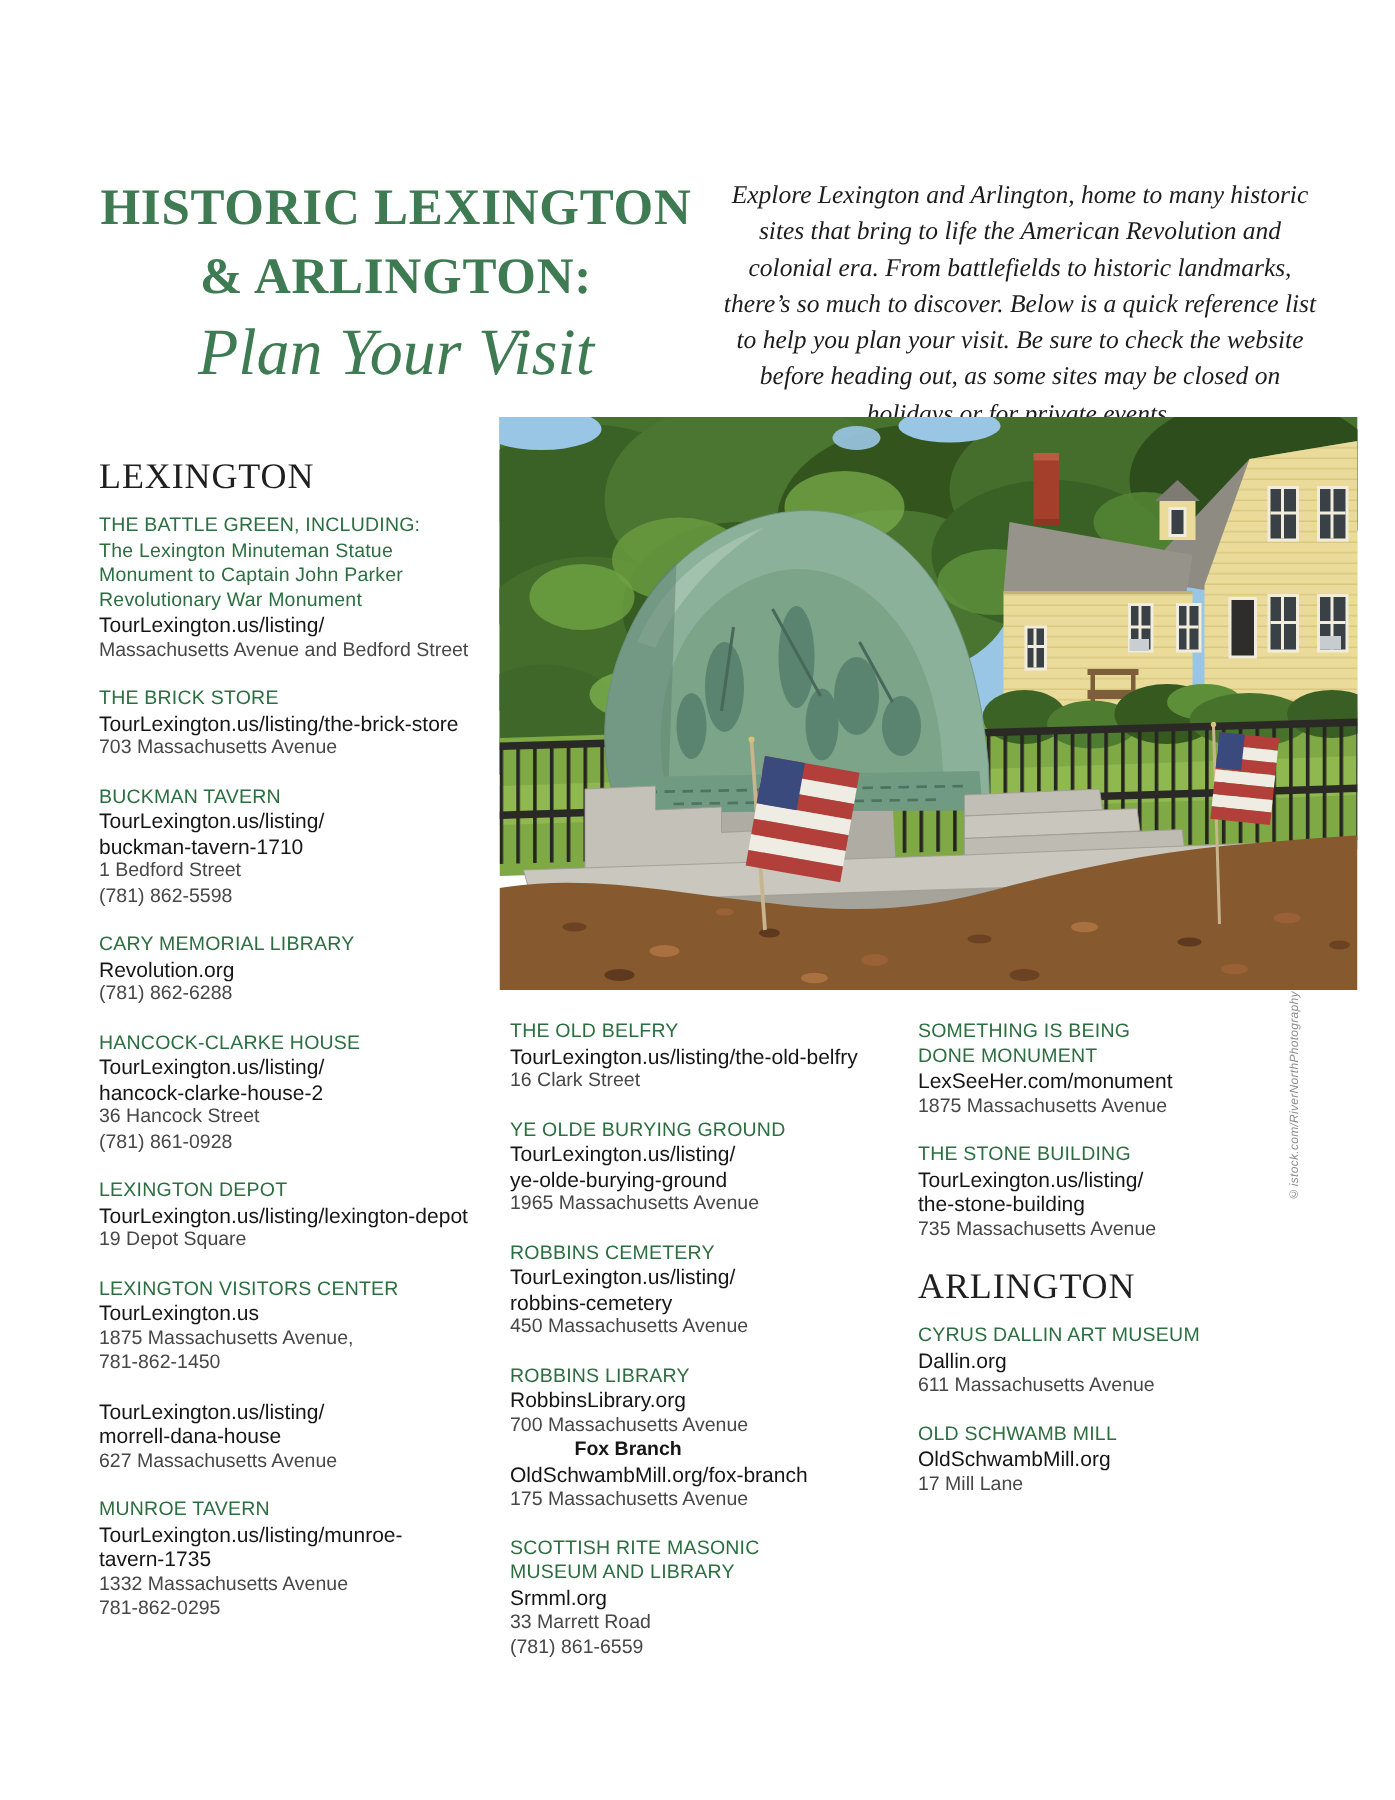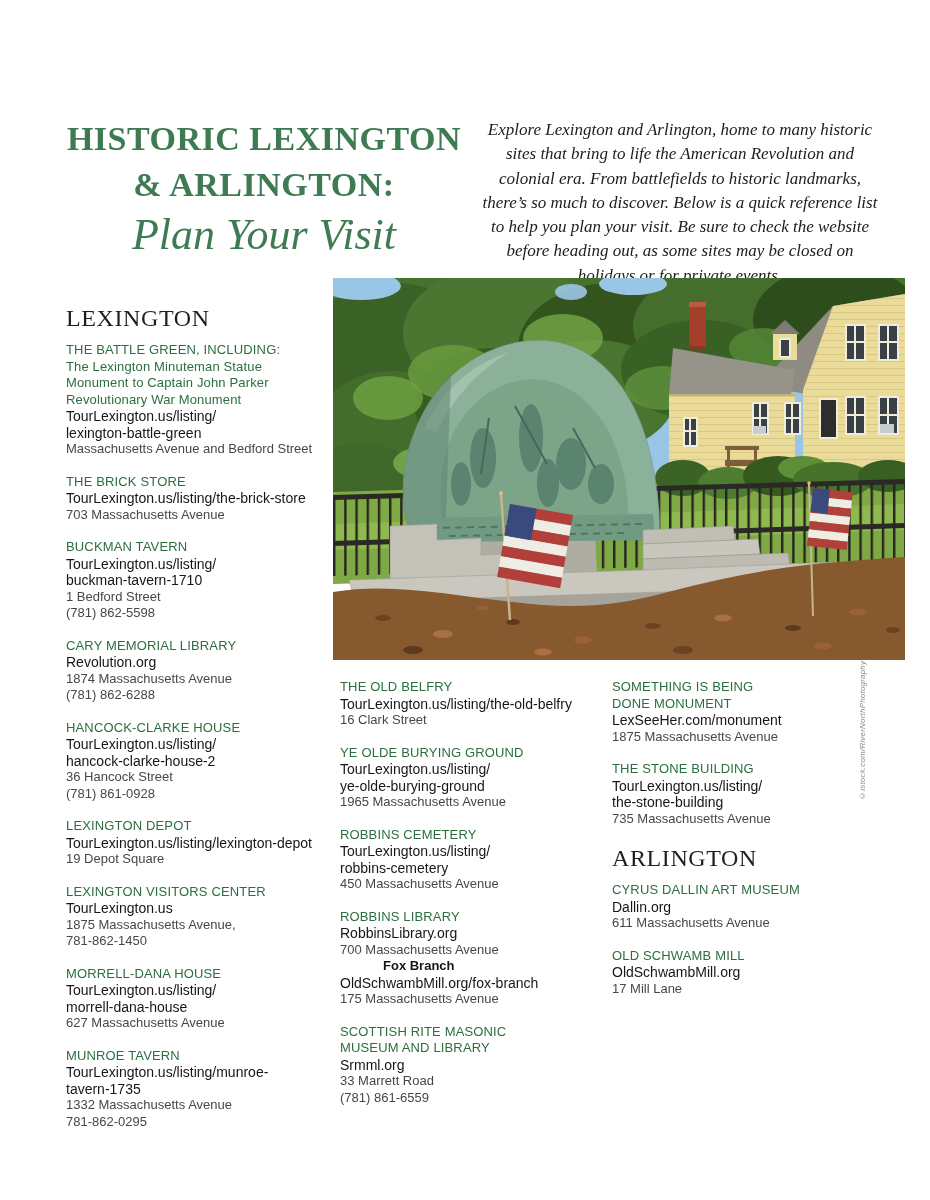--- a/index.html
+++ b/index.html
@@ -261,39 +261,37 @@
 <div class="abs credit">©istock.com/RiverNorthPhotography</div>
 
 <div class="col col-left">
     <div class="section-header">LEXINGTON</div>
     <div class="listing">
       <div class="listing-title">THE BATTLE GREEN, INCLUDING:</div>
       <div class="listing-title">The Lexington Minuteman Statue</div>
       <div class="listing-title">Monument to Captain John Parker</div>
       <div class="listing-title">Revolutionary War Monument</div>
       <div class="listing-link">TourLexington.us/listing/</div>
-      <div class="listing-link">lexington-battle-green</div>
       <div class="listing-detail">Massachusetts Avenue and Bedford Street</div>
     </div>
     <div class="listing">
       <div class="listing-title">THE BRICK STORE</div>
       <div class="listing-link">TourLexington.us/listing/the-brick-store</div>
       <div class="listing-detail">703 Massachusetts Avenue</div>
     </div>
     <div class="listing">
       <div class="listing-title">BUCKMAN TAVERN</div>
       <div class="listing-link">TourLexington.us/listing/</div>
       <div class="listing-link">buckman-tavern-1710</div>
       <div class="listing-detail">1 Bedford Street</div>
       <div class="listing-detail">(781) 862-5598</div>
     </div>
     <div class="listing">
       <div class="listing-title">CARY MEMORIAL LIBRARY</div>
       <div class="listing-link">Revolution.org</div>
-      <div class="listing-detail">1874 Massachusetts Avenue</div>
       <div class="listing-detail">(781) 862-6288</div>
     </div>
     <div class="listing">
       <div class="listing-title">HANCOCK-CLARKE HOUSE</div>
       <div class="listing-link">TourLexington.us/listing/</div>
       <div class="listing-link">hancock-clarke-house-2</div>
       <div class="listing-detail">36 Hancock Street</div>
       <div class="listing-detail">(781) 861-0928</div>
     </div>
     <div class="listing">
@@ -301,21 +299,20 @@
       <div class="listing-link">TourLexington.us/listing/lexington-depot</div>
       <div class="listing-detail">19 Depot Square</div>
     </div>
     <div class="listing">
       <div class="listing-title">LEXINGTON VISITORS CENTER</div>
       <div class="listing-link">TourLexington.us</div>
       <div class="listing-detail">1875 Massachusetts Avenue,</div>
       <div class="listing-detail">781-862-1450</div>
     </div>
     <div class="listing">
-      <div class="listing-title">MORRELL-DANA HOUSE</div>
       <div class="listing-link">TourLexington.us/listing/</div>
       <div class="listing-link">morrell-dana-house</div>
       <div class="listing-detail">627 Massachusetts Avenue</div>
     </div>
     <div class="listing">
       <div class="listing-title">MUNROE TAVERN</div>
       <div class="listing-link">TourLexington.us/listing/munroe-</div>
       <div class="listing-link">tavern-1735</div>
       <div class="listing-detail">1332 Massachusetts Avenue</div>
       <div class="listing-detail">781-862-0295</div>

